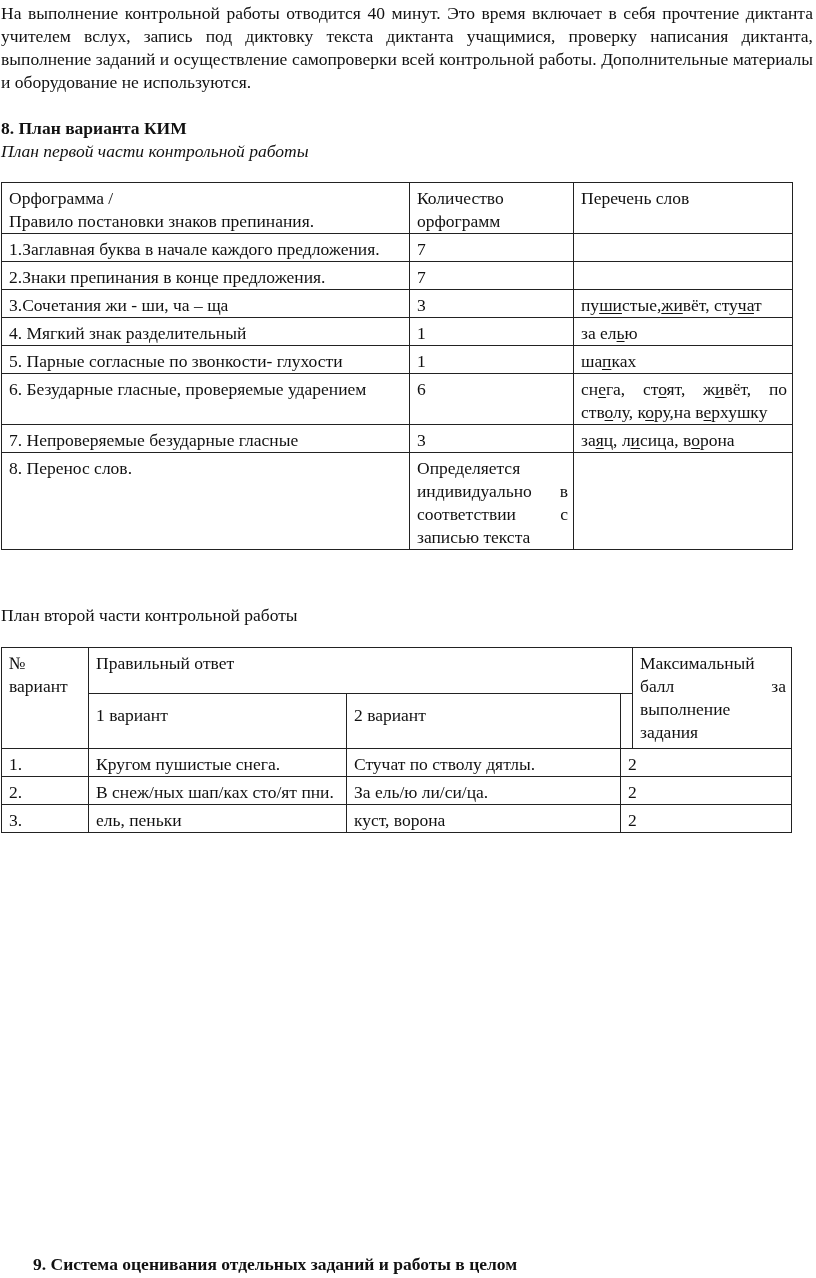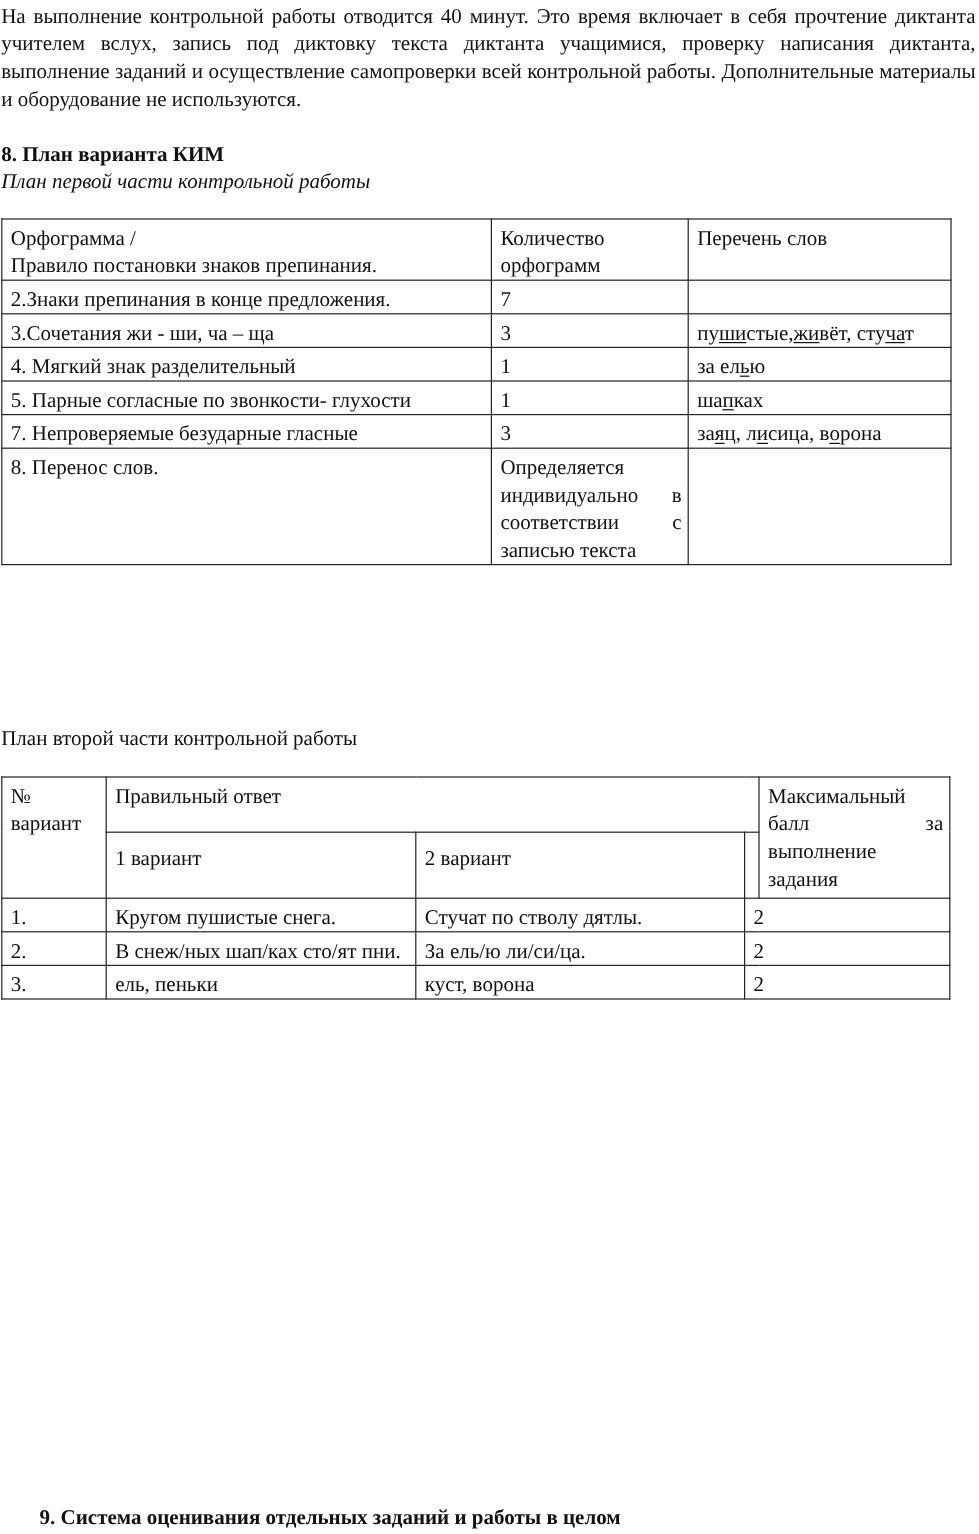--- a/index.html
+++ b/index.html
@@ -38,38 +38,48 @@
   <tbody>
       <tr>
     <td>
       <div>Орфограмма /</div>
       <div>Правило постановки знаков препинания.</div>
     </td>
     <td>Количество орфограмм</td>
     <td>Перечень слов</td>
   </tr>
   <tr>
+    <td class="j">1.Заглавная буква в начале каждого предложения.</td>
+    <td>7</td>
+    <td></td>
+  </tr>
+  <tr>
     <td class="j">2.Знаки препинания в конце предложения.</td>
     <td>7</td>
     <td></td>
   </tr>
   <tr>
     <td class="j">3.Сочетания жи - ши, ча – ща</td>
     <td>3</td>
     <td class="j"><span>пу<u>ши</u>стые,</span><span><u>жи</u>вёт,</span> <span>сту<u>ча</u>т</span></td>
   </tr>
   <tr>
     <td class="j">4. Мягкий знак разделительный</td>
     <td>1</td>
     <td class="j"><span>за ел<u>ь</u>ю</span></td>
   </tr>
   <tr>
     <td class="j">5. Парные согласные по звонкости- глухости</td>
     <td>1</td>
     <td class="j"><span>ша<u>п</u>ках</span></td>
+  </tr>
+  <tr>
+    <td class="j">6. Безударные гласные, проверяемые ударением</td>
+    <td>6</td>
+    <td class="j"><span>сн<u>е</u>га,</span> <span>ст<u>о</u>ят,</span> <span>ж<u>и</u>вёт,</span> <span>по ств<u>о</u>лу,</span> <span>к<u>о</u>ру,на</span> <span>в<u>е</u>рхушку</span></td>
   </tr>
   <tr>
     <td class="j">7. Непроверяемые безударные гласные</td>
     <td>3</td>
     <td class="j"><span>за<u>я</u>ц,</span> <span>л<u>и</u>сица,</span> <span>в<u>о</u>рона</span></td>
   </tr>
   <tr>
     <td class="j">8. Перенос слов.</td>
     <td class="j">Определяется индивидуально в соответствии с записью текста</td>
     <td></td>

